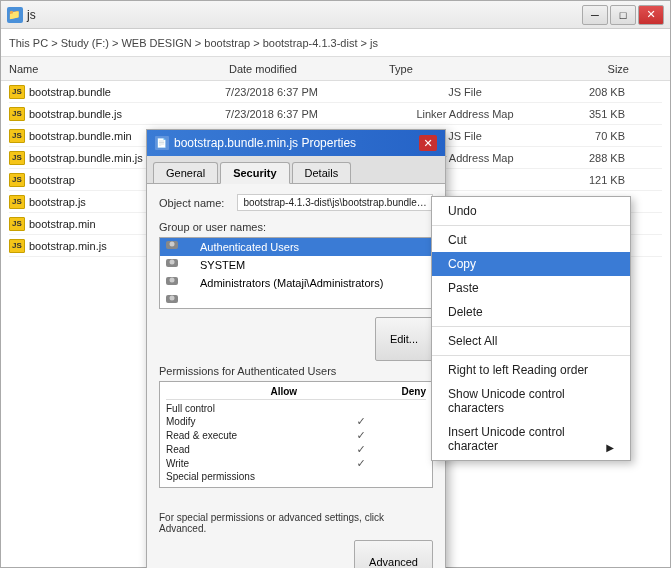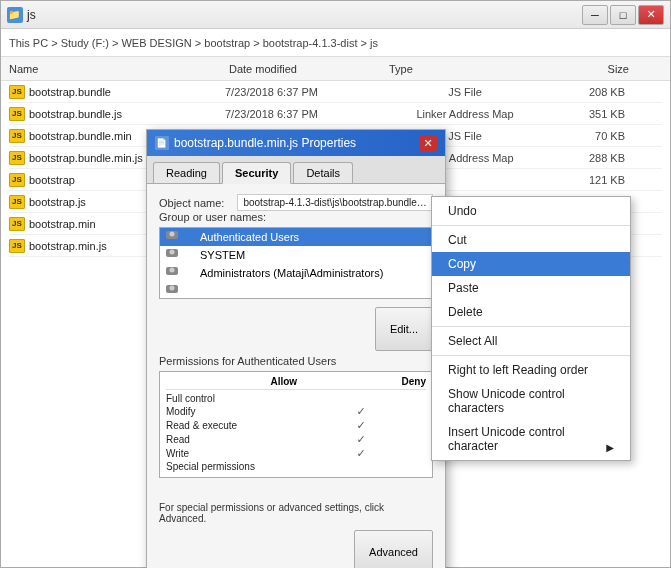--- a/index.html
+++ b/index.html
@@ -185,20 +185,21 @@
       margin-bottom: -1px;
       z-index: 1;
     }
     .dialog-body {
       padding: 10px 12px;
       background: #f5f5f5;
     }
     .obj-name-row {
       display: flex;
       align-items: center;
+      margin-bottom: 10px;
       gap: 13px;
     }
     .obj-name-label {
       font-size: 11px;
       color: #333;
       white-space: nowrap;
     }
     .obj-name-value {
       font-size: 10px;
       color: #222;
@@ -475,21 +476,21 @@
 
   <div class="dialog">
     <div class="dialog-title">
       <div style="display:flex;align-items:center;">
         <div class="dialog-title-icon">📄</div>
         <span>bootstrap.bundle.min.js Properties</span>
       </div>
       <div class="dialog-close-btn">✕</div>
     </div>
     <div class="dialog-tabs">
-      <div class="dialog-tab">Reading</div>
+      <div class="dialog-tab">General</div>
       <div class="dialog-tab active">Security</div>
       <div class="dialog-tab">Details</div>
     </div>
     <div class="dialog-body">
       <div class="obj-name-row">
         <span class="obj-name-label">Object name:</span>
         <div class="obj-name-value">bootstrap-4.1.3-dist\js\bootstrap.bundle.min.js.ma</div>
       </div>
       <div class="section-label">Group or user names:</div>
       <div class="users-box">

